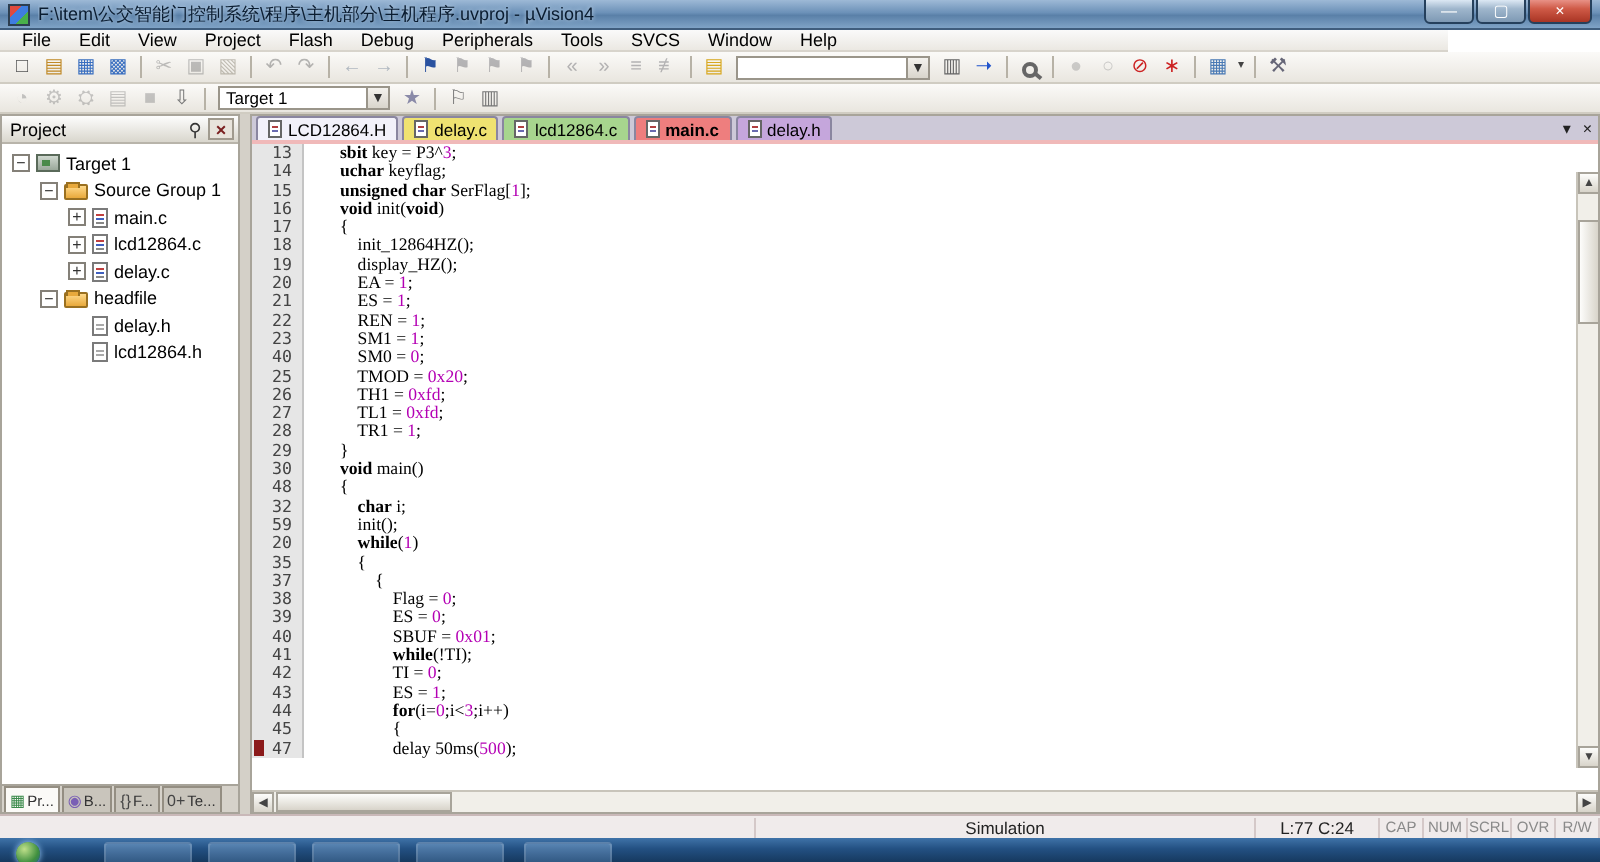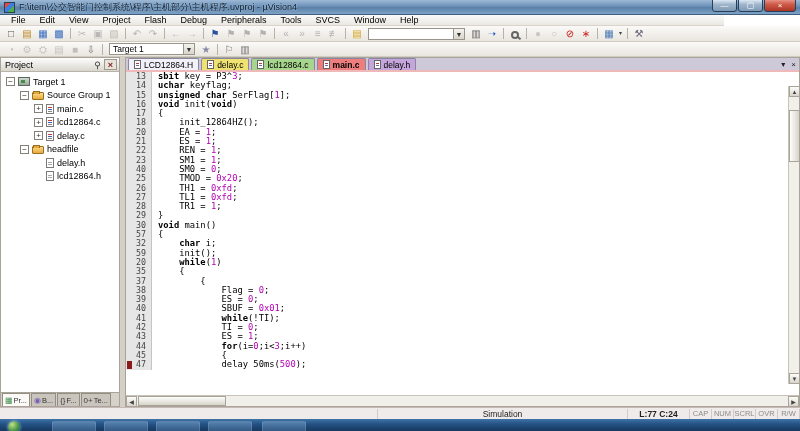--- a/index.html
+++ b/index.html
@@ -87,40 +87,40 @@
   .etab.c-purple { background:#c5a6dc; }
   .etab.active { font-weight:bold; }
   .tsbtns { position:absolute; right:3px; top:2px; display:flex; gap:6px; }
   .tsbtn { font-size:8px; color:#222; line-height:10px; }
 
   #codearea { position:absolute; left:0; top:14px; right:0; bottom:11px; overflow:hidden; background:#fff; }
   #codelines { position:absolute; left:0; top:0; right:11px; bottom:0; overflow:hidden; font-family:"DejaVu Sans Mono",monospace; font-size:8.8px; }
   .cl { display:flex; height:9.3px; line-height:9.3px; }
   .gut { width:26px; flex:0 0 auto; background:#e6e6e6; border-right:1px solid #c4c4c4; color:#444; text-align:right; padding-right:5px; font-size:8.3px; position:relative; }
   .gut.bp::before { content:""; position:absolute; left:1px; top:0.5px; width:5px; height:8px; background:#8b1a1a; }
-  .src { white-space:pre; padding-left:6px; color:#000; }
+  .src { white-space:pre; padding-left:18px; color:#000;font-family:Liberation Serif, serif; }
   .src b { font-weight:bold; color:#000; }
   .src .n { color:#b400b4; }
 
   
   #vscroll { position:absolute; right:0; top:14px; width:11px; bottom:11px; background:#f1efe9; border-left:1px solid #c8c4ba; }
   .sbtn { position:absolute; left:0; width:11px; height:11px; background:linear-gradient(#fdfdfb,#d8d4ca); border:1px solid #a8a49a; font-size:6px; text-align:center; line-height:10px; color:#444; }
   #vup { top:0; } #vdown { bottom:0; }
   #vthumb { position:absolute; left:0; top:24px; width:11px; height:52px; background:linear-gradient(90deg,#fdfdfb,#d8d4ca); border:1px solid #a8a49a; }
   #hscroll { position:absolute; left:0; right:0; bottom:0; height:11px; background:#f1efe9; border-top:1px solid #c8c4ba; }
   #hleft { left:0; top:0; } 
   #hright { left:auto; right:0; top:0; }
   #hthumb { position:absolute; left:12px; top:0; width:88px; height:10px; background:linear-gradient(#fdfdfb,#d8d4ca); border:1px solid #a8a49a; }
 
   
   #statusbar { position:absolute; left:0; top:407px; width:800px; height:12px; background:#f0ebeb; border-top:1px solid #c9b8b8; display:flex; align-items:center; font-size:8.5px; color:#222; }
   .scell { height:10px; border-right:1px solid #d4c8c8; display:flex; align-items:center; justify-content:center; }
   #sc-empty { flex:1; }
   #sc-mode { width:250px; }
-  #sc-cursor { width:62px;font-weight:bold; }
+  #sc-cursor { width:62px; }
   .stoggle { width:22px; height:10px; display:flex; align-items:center; justify-content:center; color:#8a8a8a; font-size:7.5px; border-right:1px solid #d4c8c8; }
 
   
   #taskbar { position:absolute; left:0; top:419px; width:800px; height:12px;
     background:linear-gradient(#3f73a8,#235082 45%,#16395f); overflow:hidden; }
   .orb { position:absolute; left:8px; top:2px; width:12px; height:12px; border-radius:50%;
     background:radial-gradient(circle at 35% 30%,#bfe08a,#3f8f3f 60%,#1f5f8f); box-shadow:0 0 3px #9fd0ff; }
   .tkslot { position:absolute; top:2px; width:44px; height:12px; border-radius:2px 2px 0 0;
     background:linear-gradient(#7aa3cc,#456f9e); opacity:.55; border:1px solid rgba(255,255,255,.3); }
 </style>
@@ -355,20 +355,24 @@
             </div>
             <div class="cl">
               <span class="gut">17</span>
               <span class="src">{</span>
             </div>
             <div class="cl">
               <span class="gut">18</span>
               <span class="src">    init_12864HZ();</span>
             </div>
             <div class="cl">
+              <span class="gut">19</span>
+              <span class="src">    display_HZ();</span>
+            </div>
+            <div class="cl">
               <span class="gut">20</span>
               <span class="src">    EA = <span class="n">1</span>;</span>
             </div>
             <div class="cl">
               <span class="gut">21</span>
               <span class="src">    ES = <span class="n">1</span>;</span>
             </div>
             <div class="cl">
               <span class="gut">22</span>
               <span class="src">    REN = <span class="n">1</span>;</span>
@@ -399,21 +403,21 @@
             </div>
             <div class="cl">
               <span class="gut">29</span>
               <span class="src">}</span>
             </div>
             <div class="cl">
               <span class="gut">30</span>
               <span class="src"><b>void</b> main()</span>
             </div>
             <div class="cl">
-              <span class="gut">57</span>
+              <span class="gut">48</span>
               <span class="src">{</span>
             </div>
             <div class="cl">
               <span class="gut">32</span>
               <span class="src">    <b>char</b> i;</span>
             </div>
             <div class="cl">
               <span class="gut">59</span>
               <span class="src">    init();</span>
             </div>

